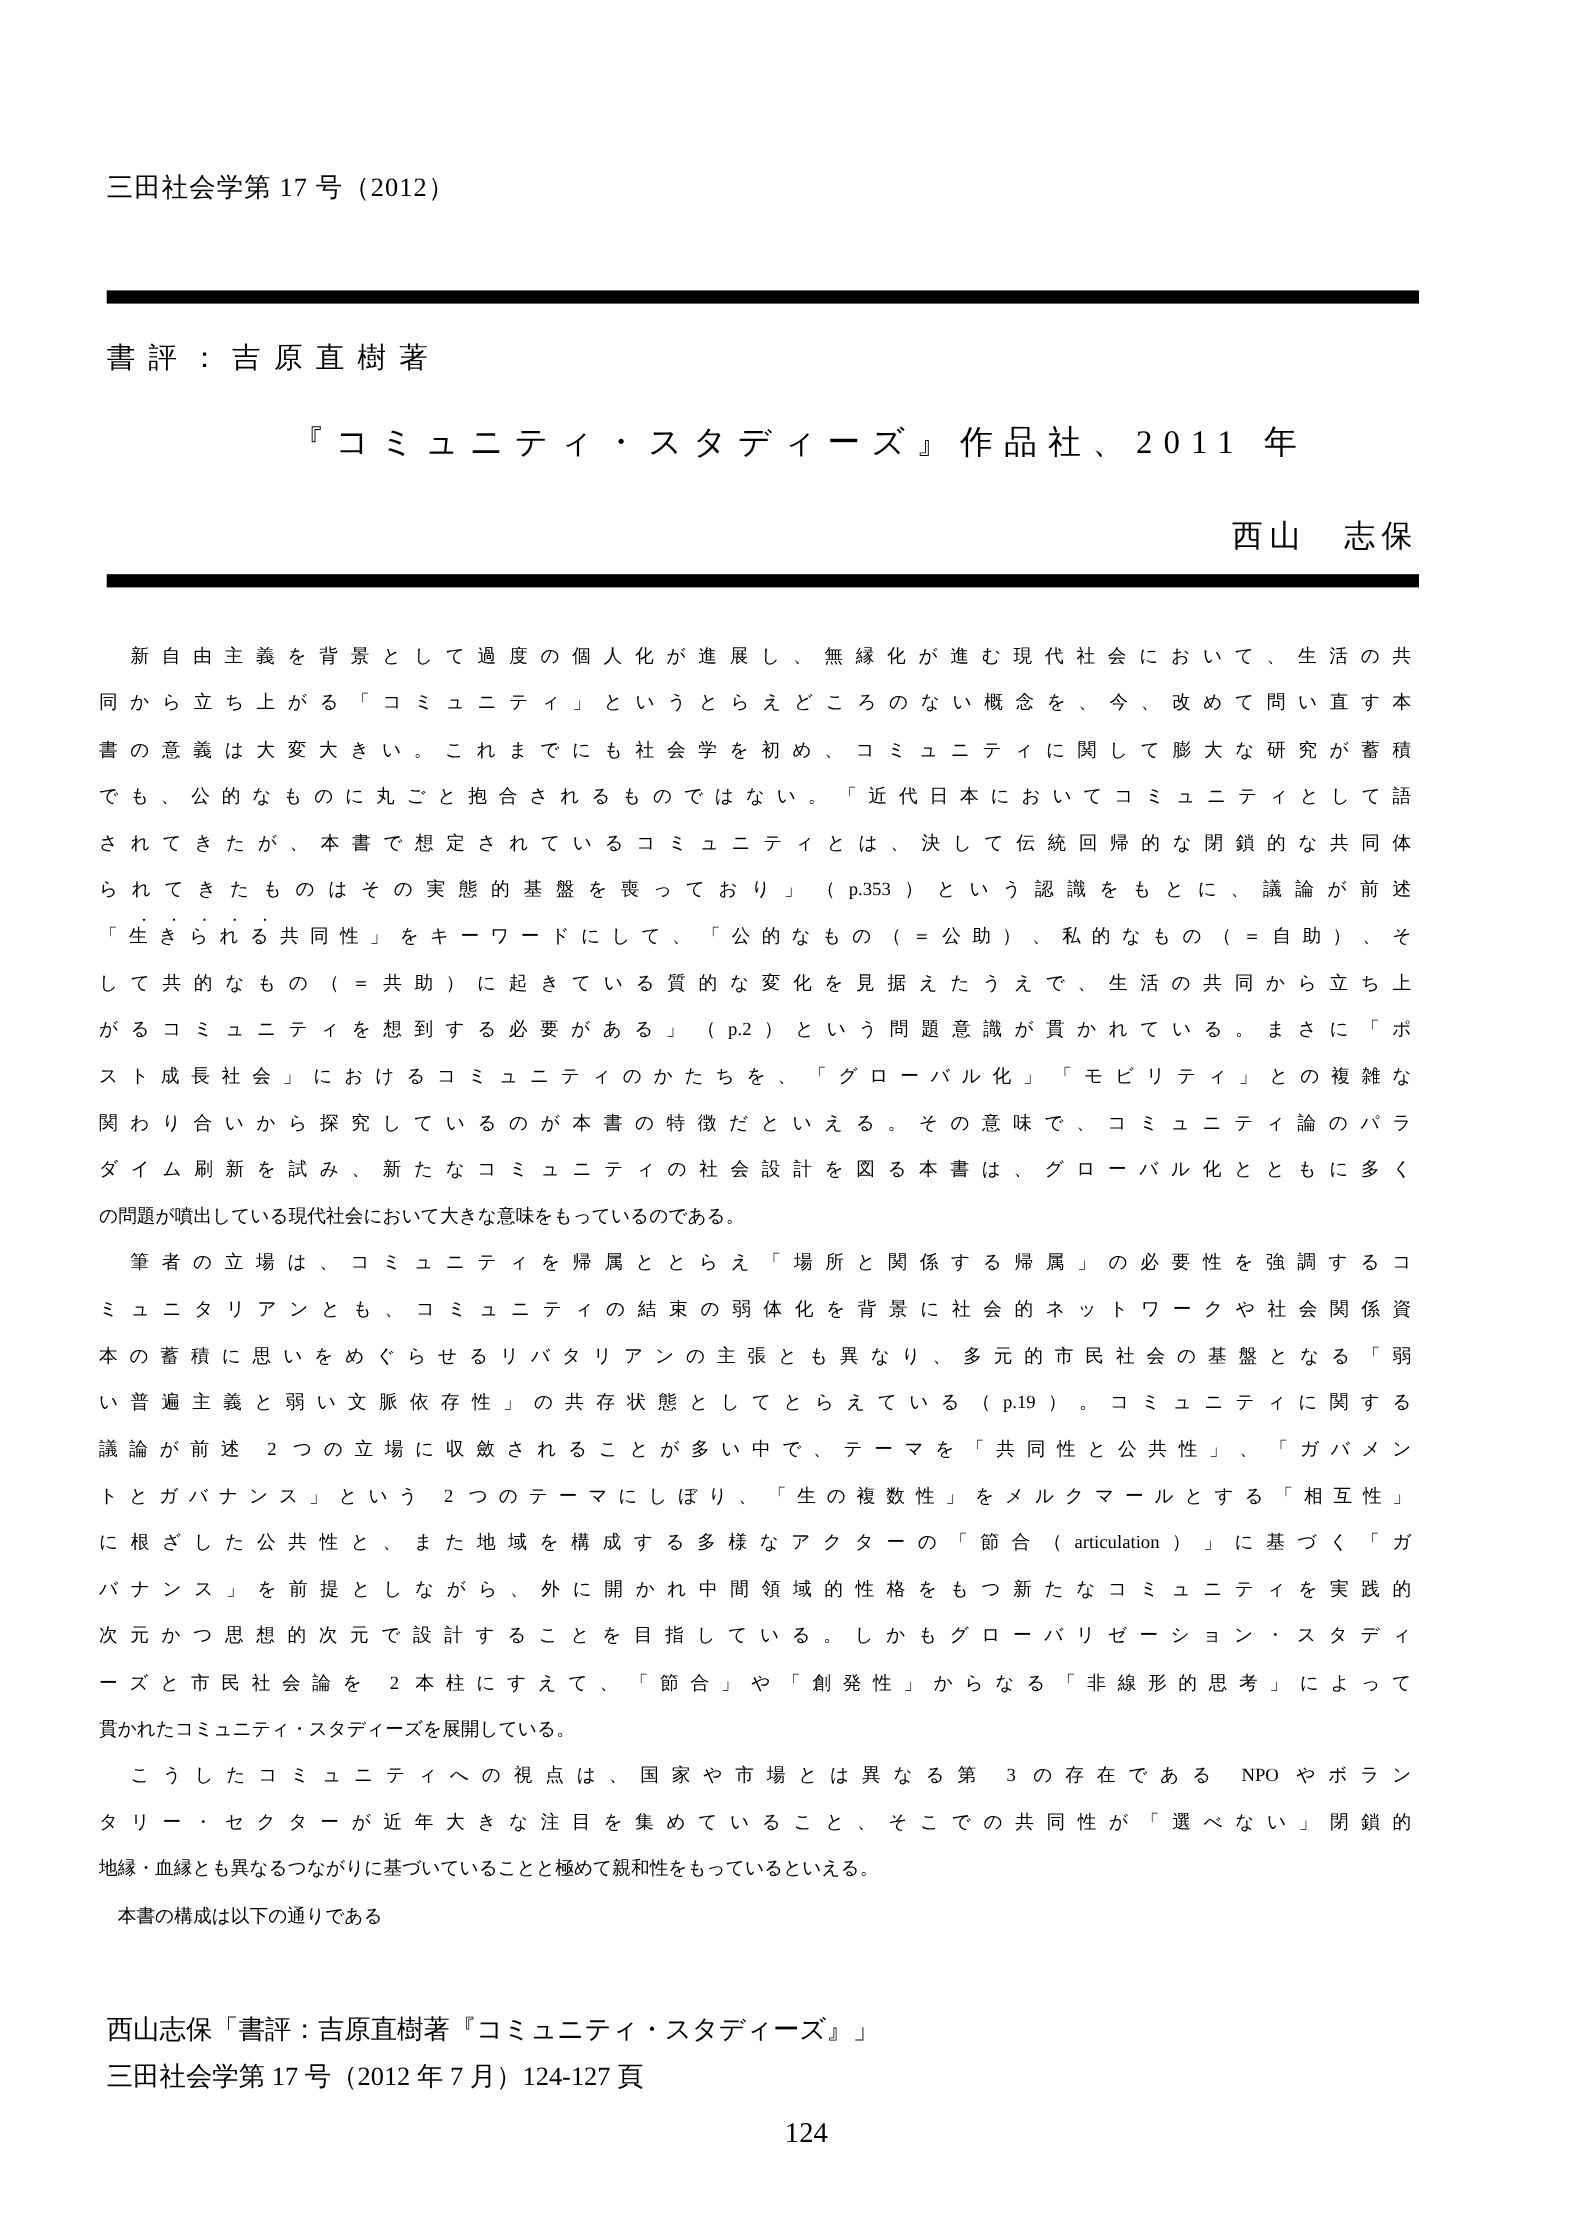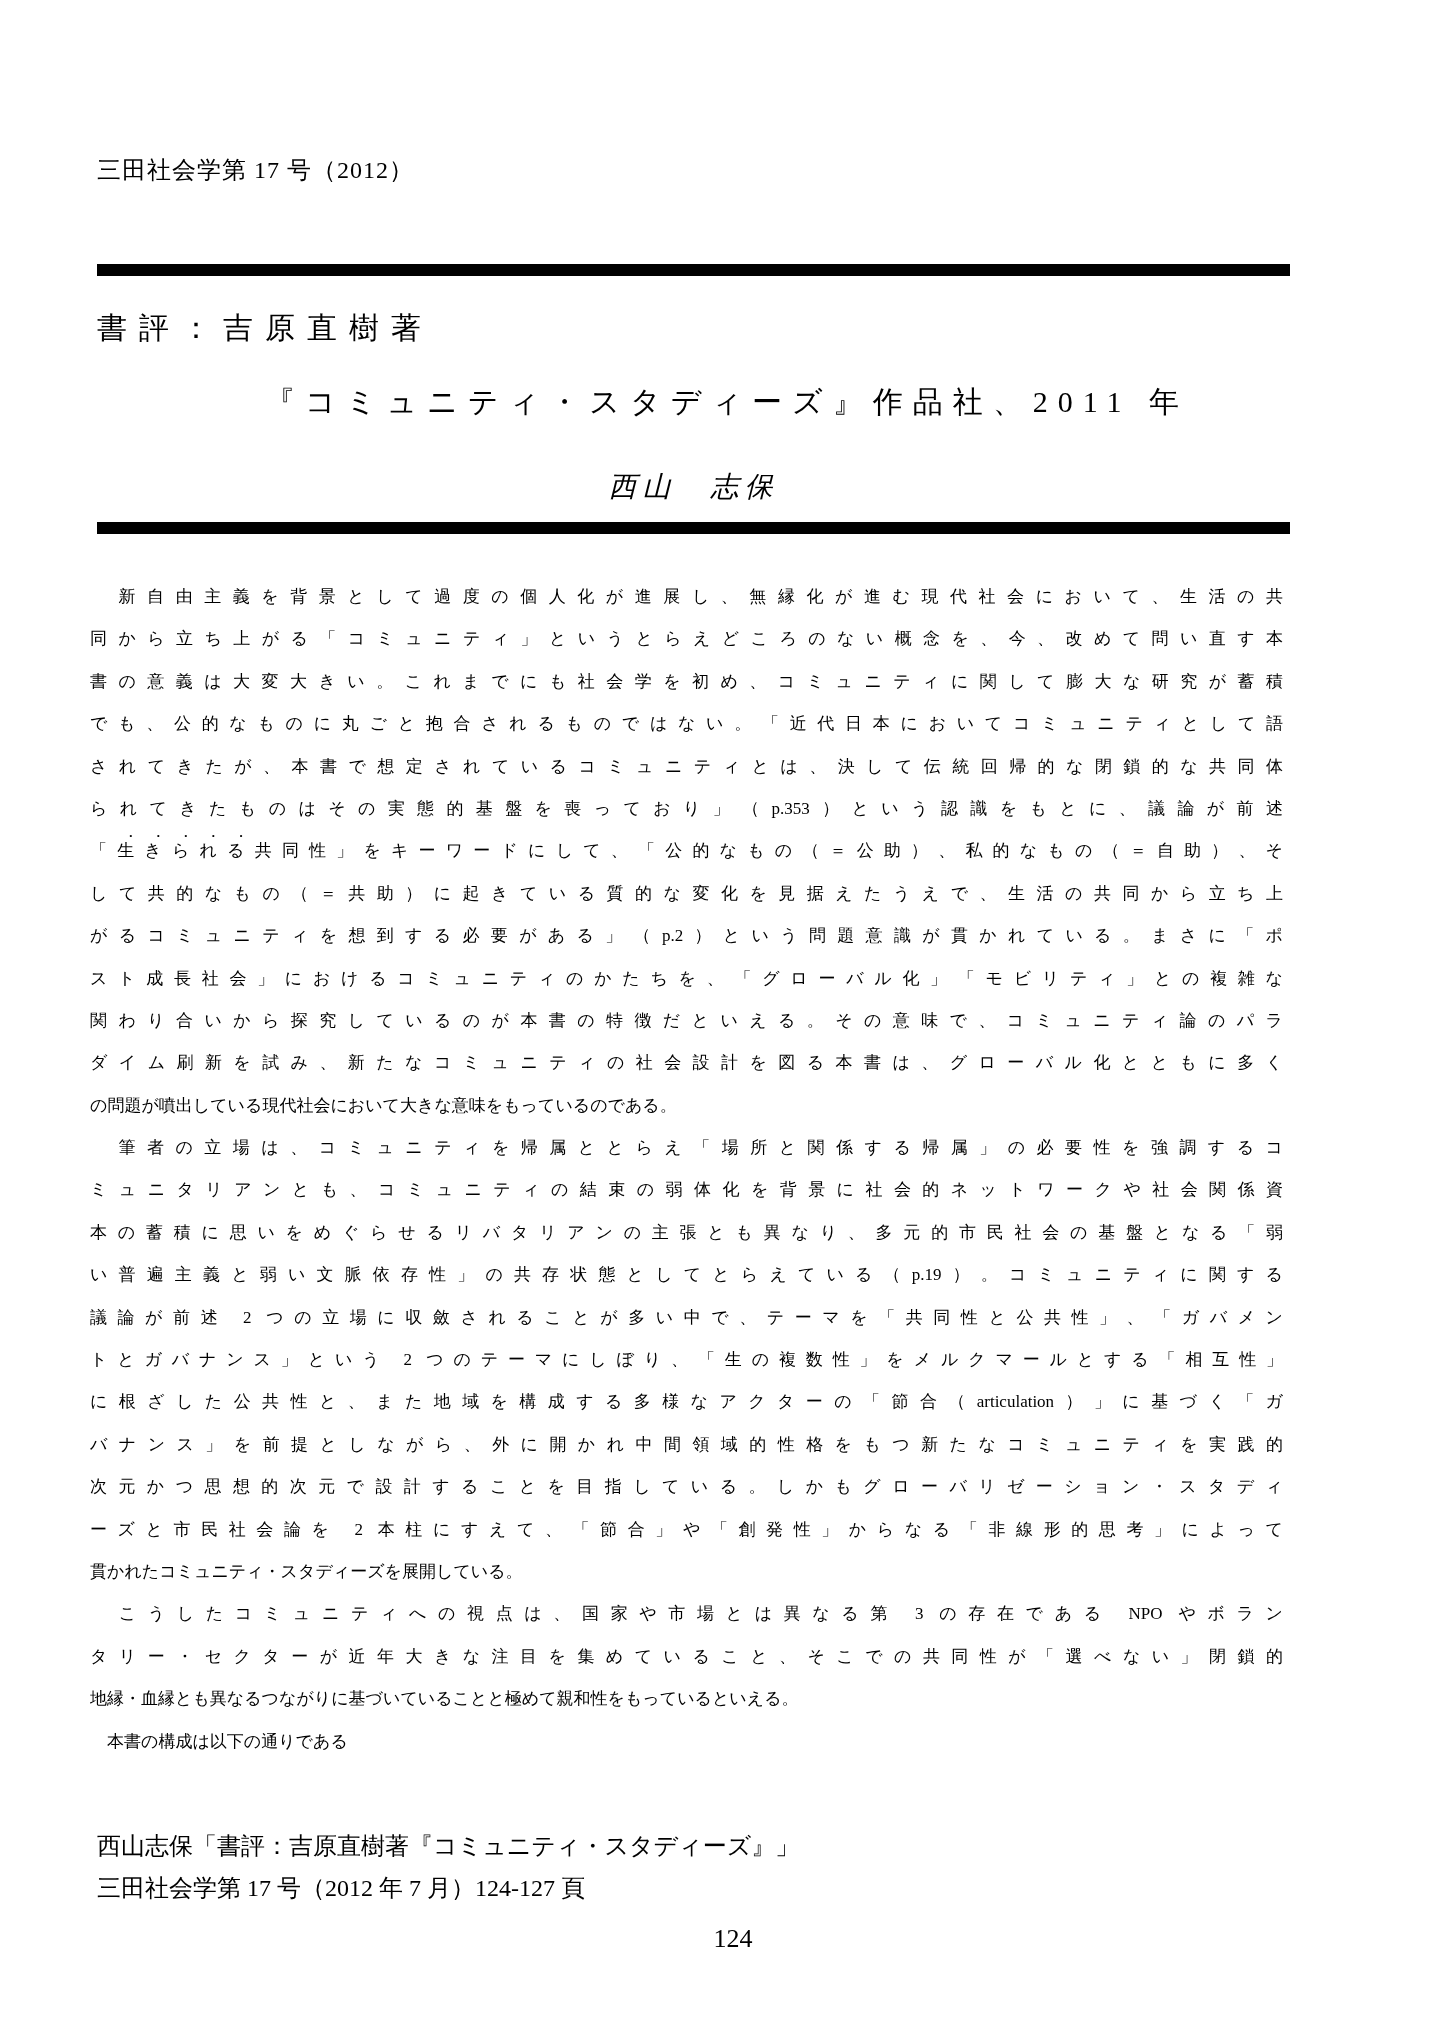--- a/index.html
+++ b/index.html
@@ -37,42 +37,41 @@
     width: 1193px;
     height: 12px;
     background: #000000;
   }
   .rule-top { top: 264px; }
   .rule-bottom { top: 522px; }
   .review-title {
     position: absolute;
     left: 97px;
     top: 308px;
-    font-size: 30px;
+    font-size: 26px;
     letter-spacing: 12px;
     white-space: nowrap;
   }
   .book-title {
     position: absolute;
     left: 265px;
     top: 382px;
     font-size: 30px;
     letter-spacing: 10px;
     white-space: nowrap;
   }
   .author-name {
     position: absolute;
     left: 97px;
     top: 468px;
     width: 1193px;
-    text-align: center;
+    text-align: right;
     font-size: 28px;
     letter-spacing: 6px;
     white-space: nowrap;
-    font-style: italic;
   }
   .body-text {
     position: absolute;
     left: 90px;
     top: 576px;
     width: 1193px;
     font-size: 17px;
   }
   .body-line {
     height: 42.4px;

